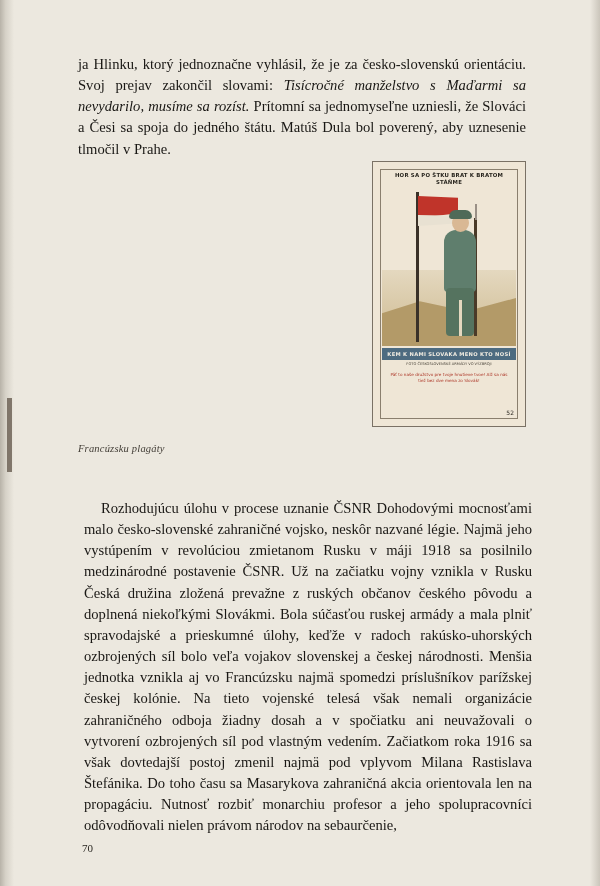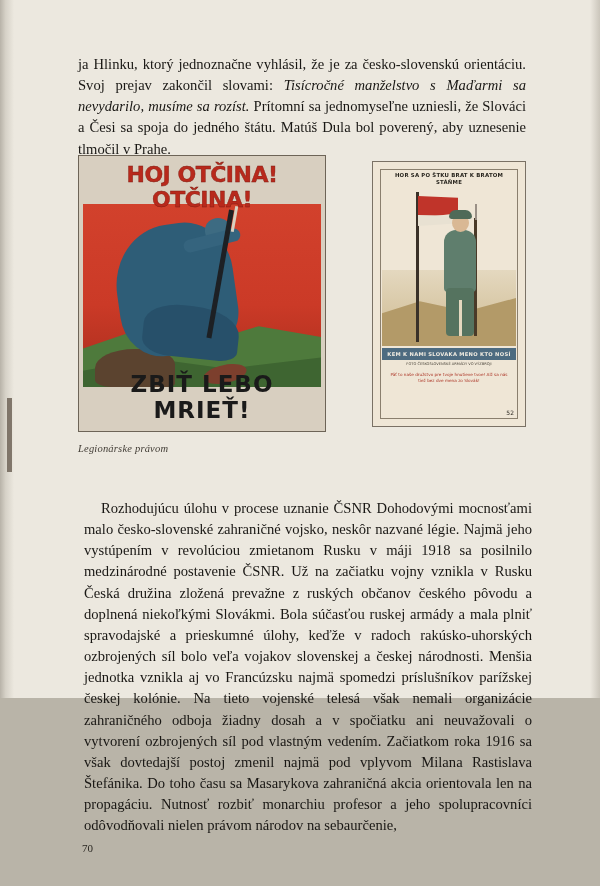--- a/index.html
+++ b/index.html
@@ -9,21 +9,21 @@
   }
   body {
     width: 600px;
     height: 886px;
     overflow: hidden;
     font-family: "Liberation Serif", serif;
   }
   .page {
     position: relative;
     width: 600px;
-    height: 698px;
+    height: 886px;
     background: #ece8df;
     box-sizing: border-box;
   }
   
   .page::before {
     content: "";
     position: absolute;
     left: 0; top: 0; bottom: 0;
     width: 14px;
     background: linear-gradient(to right, #8d877c 0%, #c4bfb4 40%, #ece8df 100%);
@@ -438,39 +438,20 @@
 <div class="page">
 
   <div class="scan-mark"></div>
 
   <div class="content">
     <p class="body">ja Hlinku, ktorý jednoznačne vyhlásil, že je za česko-slovenskú orientáciu. Svoj prejav zakončil slovami: <span class="it">Tisícročné manželstvo s Maďarmi sa nevydarilo, musíme sa rozíst.</span> Prítomní sa jednomyseľne uzniesli, že Slováci a Česi sa spoja do jedného štátu. Matúš Dula bol poverený, aby uznesenie tlmočil v Prahe.</p>
   </div>
 
   <div class="figures">
 
-    <div class="poster1">
-      <div class="p1-inner">
-        <div class="p1-sky"></div>
-        <div class="p1-ground"></div>
-        <div class="p1-hill2"></div>
-        <div class="p1-rock"></div>
-        <div class="p1-soldier"></div>
-        <div class="p1-soldier2"></div>
-        <div class="p1-head"></div>
-        <div class="p1-arm"></div>
-        <div class="p1-pole"></div>
-        <div class="p1-bayonet"></div>
-        <div class="p1-fallen"></div>
-        <div class="p1-top-band"></div>
-        <div class="p1-title">HOJ OTČINA! OTČINA!</div>
-        <div class="p1-bottom-band"></div>
-        <div class="p1-subtitle">ZBIŤ LEBO MRIEŤ!</div>
-      </div>
-    </div>
 
     <div class="poster2">
       <div class="p2-frame"></div>
       <div class="p2-heading">HOR SA PO ŠTKU BRAT K BRATOM STÁŇME</div>
       <div class="p2-art">
         <div class="p2-hill"></div>
         <div class="p2-flag-pole"></div>
         <div class="p2-flag"></div>
         <div class="p2-flag-white"></div>
         <div class="p2-rifle"></div>
@@ -484,21 +465,21 @@
       <div class="p2-banner">
           <span>KEM K NAMI SLOVAKA MENO KTO NOSÍ</span>
         </div>
       <div class="p2-credit">FOTO ČESKOSLOVENSKÉ ARMÁDY VO VÝZBROJI</div>
       <div class="p2-redtext">Päť to naše družstvo pre tvoje hnutieve tvoe! Alž sa nás tiež bez dve mena zo Slovák!</div>
       <div class="p2-num">52</div>
     </div>
 
   </div>
 
-  <div class="fig-caption">Legionárske právom</div>
+  <div class="fig-caption">Francúzsku plagáty</div>
 
 
   <div class="body-block">
     <p class="body indent">Rozhodujúcu úlohu v procese uznanie ČSNR Dohodovými mocnosťami malo česko-slovenské zahraničné vojsko, neskôr nazvané légie. Najmä jeho vystúpením v revolúciou zmietanom Rusku v máji 1918 sa posilnilo medzinárodné postavenie ČSNR. Už na začiatku vojny vznikla v Rusku Česká družina zložená prevažne z ruských občanov českého pôvodu a doplnená niekoľkými Slovákmi. Bola súčasťou ruskej armády a mala plniť spravodajské a prieskumné úlohy, keďže v radoch rakúsko-uhorských ozbrojených síl bolo veľa vojakov slovenskej a českej národnosti. Menšia jednotka vznikla aj vo Francúzsku najmä spomedzi príslušníkov parížskej českej kolónie. Na tieto vojenské telesá však nemali organizácie zahraničného odboja žiadny dosah a v spočiatku ani neuvažovali o vytvorení ozbrojených síl pod vlastným vedením. Začiatkom roka 1916 sa však dovtedajší postoj zmenil najmä pod vplyvom Milana Rastislava Štefánika. Do toho času sa Masarykova zahraničná akcia orientovala len na propagáciu. Nutnosť rozbiť monarchiu profesor a jeho spolupracovníci odôvodňovali nielen právom národov na sebaurčenie,</p>
   </div>
 
   <div class="folio">70</div>
 
 </div>
 

